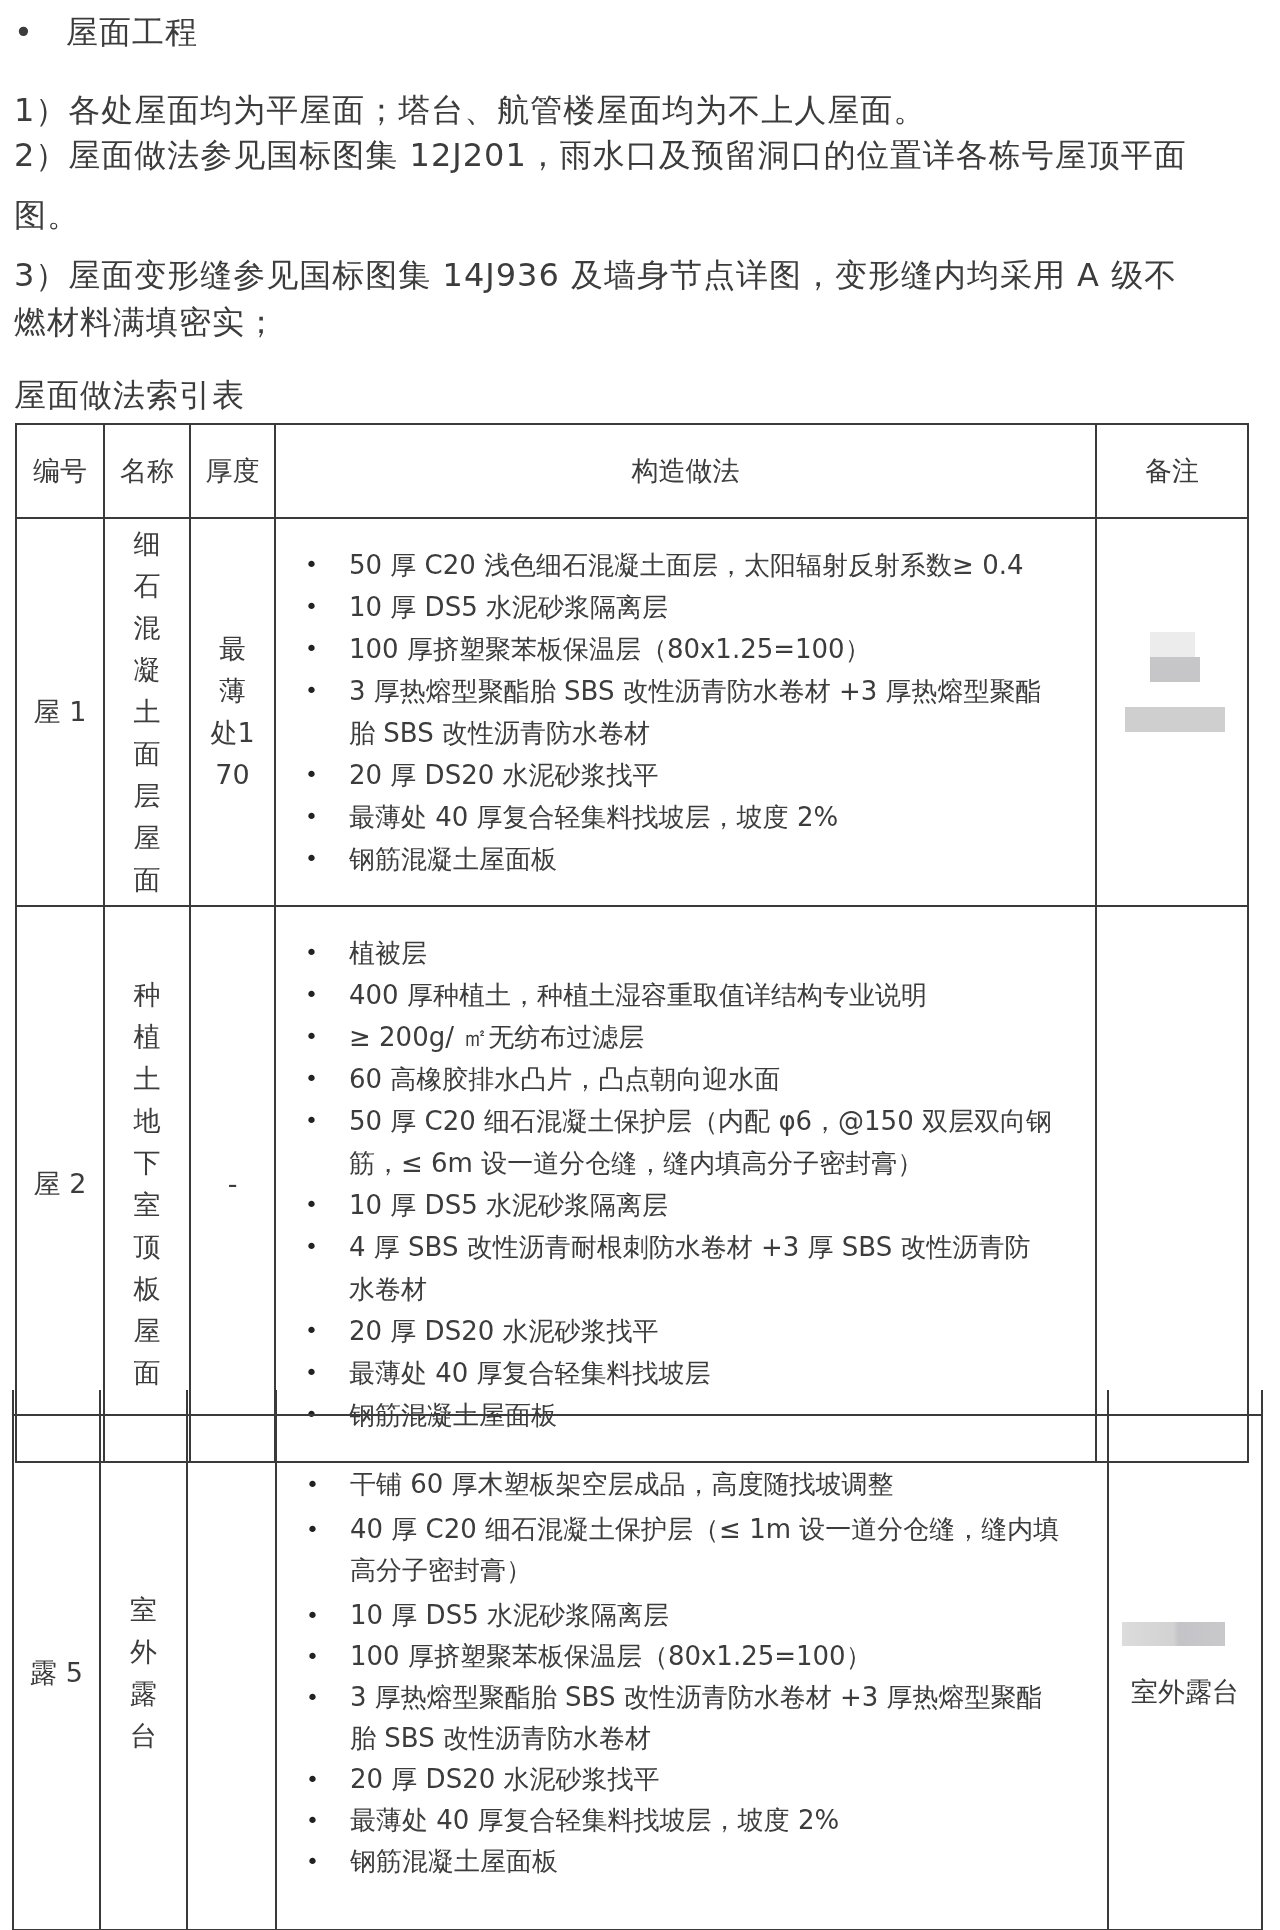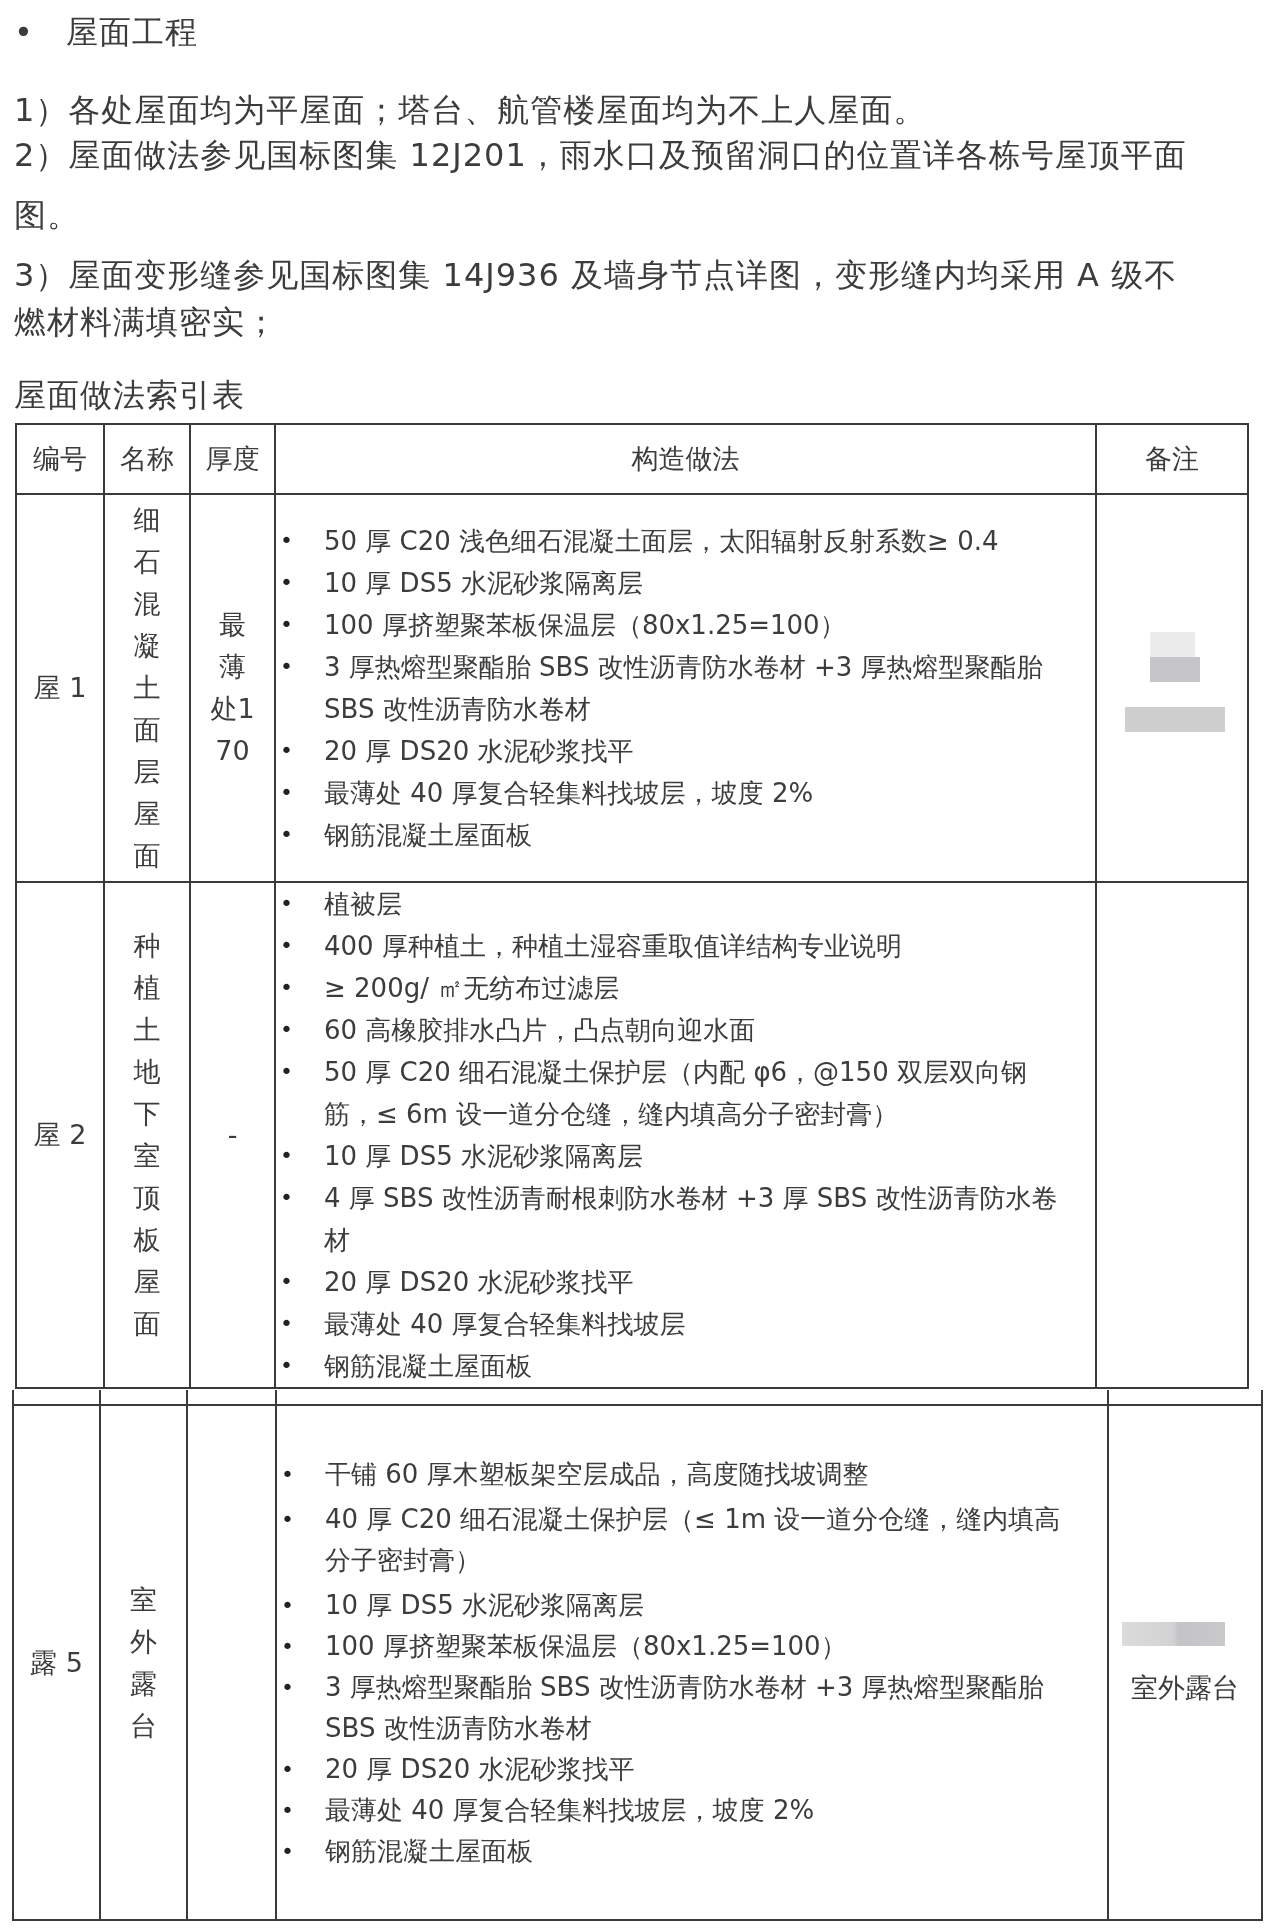--- a/index.html
+++ b/index.html
@@ -2,25 +2,25 @@
 <html><head>
 <meta charset="utf-8">
 <style>
   html, body { margin:0; padding:0; background:#ffffff; }
   body { width:1280px; height:1930px; position:relative; overflow:hidden;
          font-family:"DejaVu Sans","Liberation Sans",sans-serif; color:#3c3c3c; }
   .line { position:absolute; left:14px; font-size:32px; line-height:40px; white-space:nowrap; letter-spacing:1px; }
   .line .dot { display:inline-block; width:52px; }
   .line .num { display:inline-block; }
   table.t { position:absolute; border-collapse:collapse; table-layout:fixed; }
-  table.t td, table.t th { border:2.5px solid #3a3a3a; padding:0; vertical-align:middle; text-align:center; font-weight:normal; }
+  table.t td, table.t th { border:2.5px solid #3a3a3a; padding:12px; vertical-align:middle; text-align:center; font-weight:normal; }
   .hdr { font-size:27px; height:68px; }
   .vcell { font-size:27px; line-height:42px; }
   .narrow { padding:0 18px !important; word-break:break-all; }
-  ul.layers { list-style:none; margin:0; padding:0 18px 0 0; text-align:left; font-size:26px; line-height:42px; }
+  ul.layers { list-style:none; margin:13px; padding:0 18px 0 0; text-align:left; font-size:26px; line-height:42px; }
   ul.layers li { position:relative; padding-left:48px; }
   ul.layers li::before { content:"•"; position:absolute; left:4px; top:0; font-size:22px; color:#222; }
   .blur1 { position:absolute; left:1125px; top:632px; width:100px; height:100px; }
   .blur1 .a { position:absolute; left:25px; top:0; width:45px; height:25px; background:#ececec; }
   .blur1 .b { position:absolute; left:25px; top:25px; width:50px; height:25px; background:#c6c6c8; }
   .blur1 .c { position:absolute; left:0; top:25px; width:100px; height:50px; background:#f0f0f0; z-index:-1; }
   .blur1 .d { position:absolute; left:0; top:75px; width:100px; height:25px; background:#cfcfcf; }
   .blur2 { position:absolute; left:1122px; top:1622px; width:103px; height:24px;
            background:linear-gradient(90deg,#dcdcdc 0%,#d2d2d2 50%,#c4c4c8 55%,#c9c9cc 100%); }
 </style>

